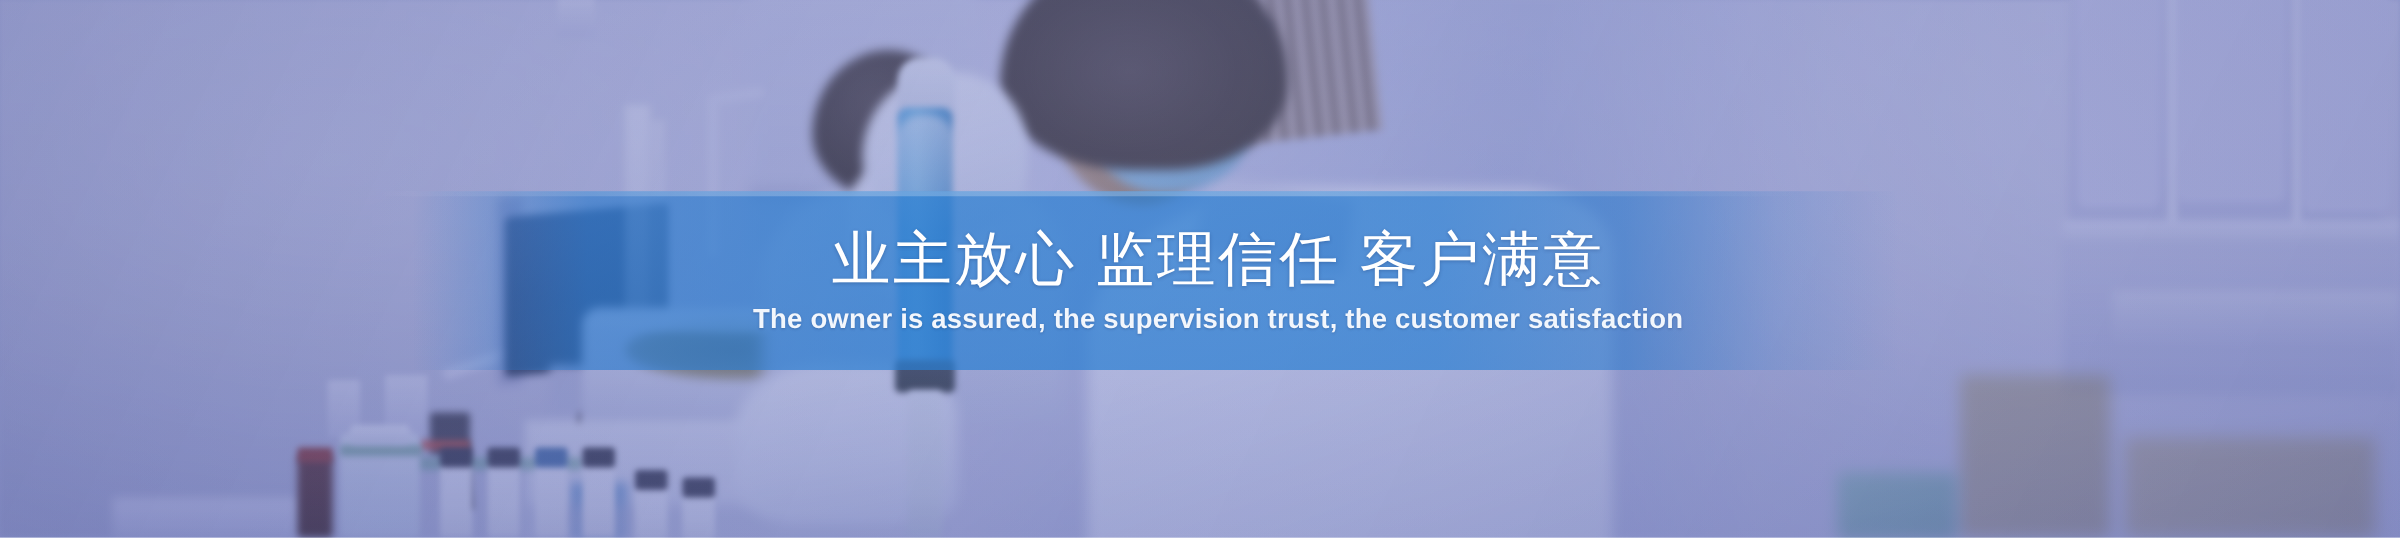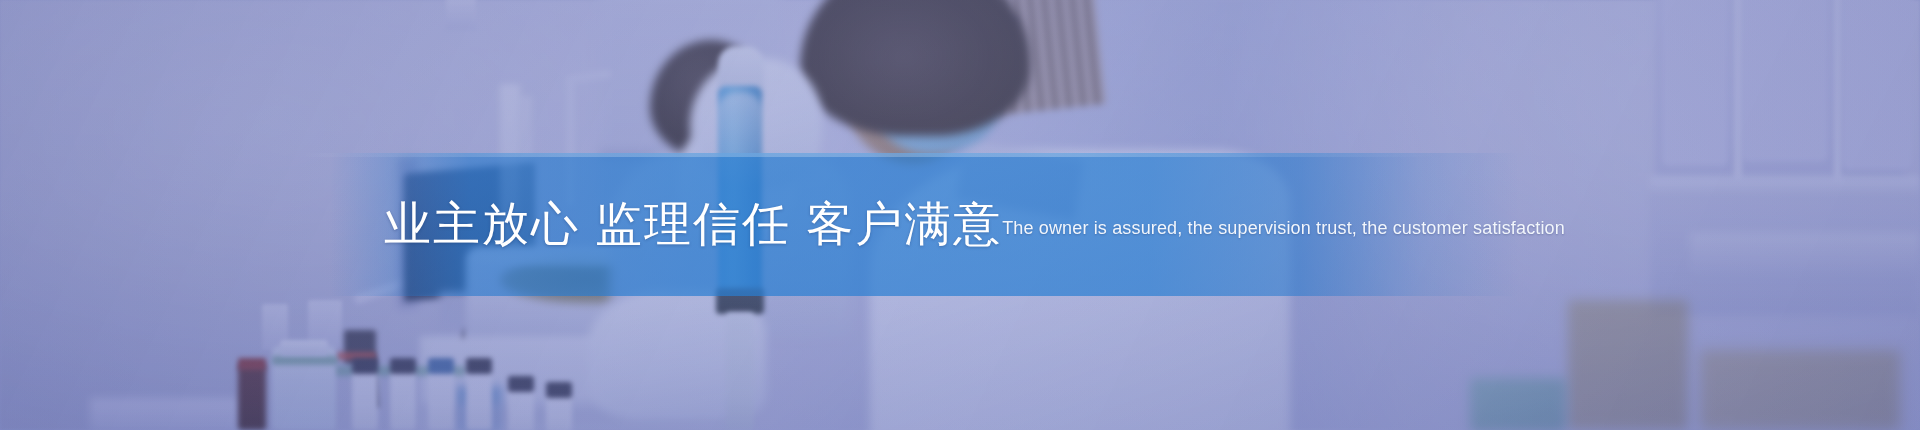--- a/index.html
+++ b/index.html
@@ -401,38 +401,38 @@
     position:absolute; left:0; top:153px; width:1920px; height:4px;
     background:linear-gradient(90deg,
       rgba(255,255,255,0) 300px,
       rgba(255,255,255,.22) 560px,
       rgba(255,255,255,.26) 1050px,
       rgba(255,255,255,0) 1440px);
   }
 
   .band-text {
     position:absolute; left:0; top:153px; width:1920px; height:143px;
-    display:flex; 
+    display:flex; flex-direction:column;
     align-items:center; justify-content:center;
     padding-left:29px;
   }
   .headline {
     color:#ffffff;
     font-size:47px;
     line-height:1.15;
     font-weight:400;
     letter-spacing:2px;
     white-space:nowrap;
     text-shadow:0 1px 3px rgba(20,40,90,.30);
   }
   .subline {
     color:#f2f6fc;
-    font-size:18px;
+    font-size:22px;
     line-height:1.2;
-    font-weight:400;
+    font-weight:700;
     letter-spacing:.15px;
     white-space:nowrap;
     margin-top:8px;
     text-shadow:0 1px 2px rgba(20,40,90,.28);
   }
 </style>
 </head>
 <body>
 
 <div class="banner">

